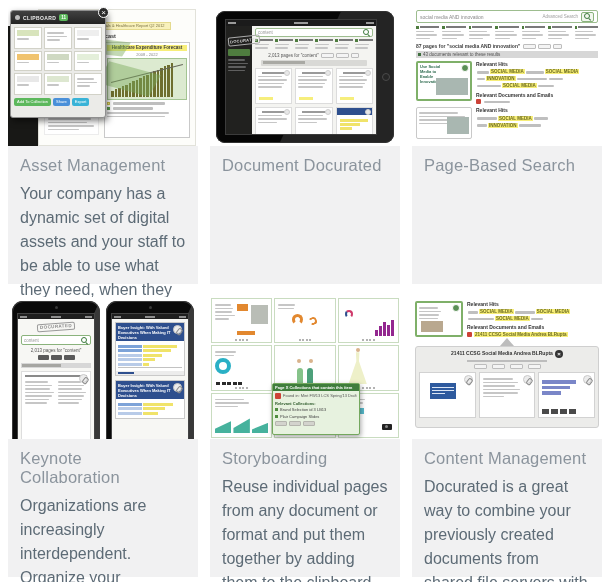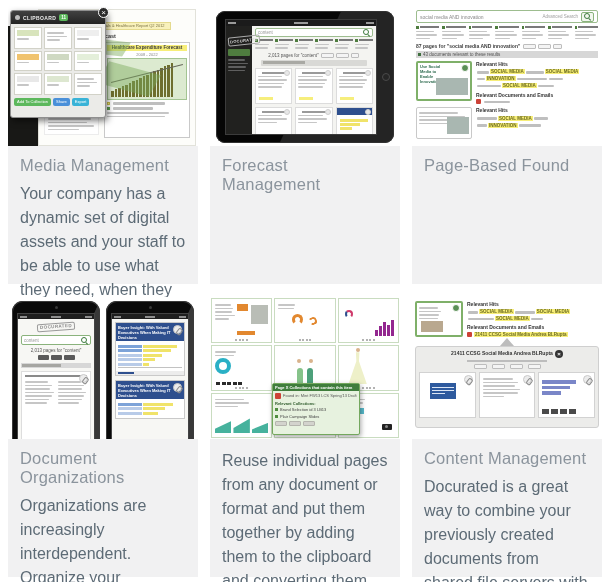--- a/index.html
+++ b/index.html
@@ -353,21 +353,21 @@
               </div>
           </div>
           <div class="cb-actions">
             <span class="cb-btn g">Add To Collection</span>
             <span class="cb-btn b">Share</span>
             <span class="cb-btn t">Export</span>
           </div>
         </div>
       </div>
       <div class="info">
-        <div class="title">Media Management</div>
+        <div class="title">Asset Management</div>
         <div class="desc">Your company has a dynamic set of digital assets and your staff to be able to use what they need, when they need it, without delay...</div>
       </div>
     </div>
 
     <div class="card">
       <div class="thumb">
         <div class="ipad">
           <div class="ipad-home"></div>
           <div class="iscreen">
             <div class="istatus">
@@ -516,21 +516,21 @@
                         <i style="width:12px"></i>
                       </div>
                     </div>
                 </div>
               </div>
             </div>
           </div>
         </div>
       </div>
       <div class="info">
-        <div class="title">Forecast Management</div>
+        <div class="title">Document Docurated</div>
       </div>
     </div>
 
     <div class="card">
       <div class="thumb t-search">
         <div class="s3-search">
           <span class="s3-q">social media AND innovation</span>
           <span class="s3-adv">Advanced Search</span>
           <span class="s3-magbtn">
               <i class="mag"></i>
@@ -649,21 +649,21 @@
               <div class="rt-img" style="top:30%;left:55%"></div>
             </div>
           <div class="rcol">
             <div class="rh">Relevant Hits</div>
             <div class="hitline"><span class="pb" style="width:20px"></span><span class="hl">SOCIAL MEDIA</span><span class="pb" style="width:14px"></span></div>
             <div class="hitline"><span class="pb" style="width:10px"></span><span class="hl">INNOVATION</span><span class="pb" style="width:22px"></span></div>
           </div>
         </div>
       </div>
       <div class="info">
-        <div class="title">Page-Based Found</div>
+        <div class="title">Page-Based Search</div>
       </div>
     </div>
 
     <div class="card row2">
       <div class="thumb">
         <div class="phone l">
           <div class="ph-cam"></div>
           <div class="ph-screen">
             <div class="ps-status">
                 <i></i>
@@ -767,21 +767,21 @@
                       <span class="blabel"></span>
                       <span class="bbar" style="width:15px"></span>
                     </div>
                 </div>
               </div>
             </div>
           </div>
         </div>
       </div>
       <div class="info">
-        <div class="title">Document Organizations</div>
+        <div class="title">Keynote Collaboration</div>
         <div class="desc">Organizations are increasingly interdependent. Organize your company assets within one platform that eliminates duplicate files, reduces versioning problems, and cuts down communication barriers...</div>
       </div>
     </div>
 
     <div class="card row2">
       <div class="thumb">
         <div class="sb-grid">
           <div class="sb-tile">
             <div class="fine" style="width:38%">
                 <div class="ph" style="width: 78%;"></div>
@@ -931,20 +931,21 @@
               <span>Plair Campaign Slides</span>
             </div>
           <div class="sb-btns">
               <i></i>
               <i></i>
               <i></i>
             </div>
         </div>
       </div>
       <div class="info">
+        <div class="title">Storyboarding</div>
         <div class="desc">Reuse individual pages from any document or format and put them together by adding them to the clipboard and converting them into a new format of your choice (PowerPoint, PDF, Keynote).</div>
       </div>
     </div>
 
     <div class="card row2">
       <div class="thumb t-agg">
         <div class="a-row">
           <div class="a-thumb">
             <div class="gdot"></div>
             <div class="fine" style="width:60%">

